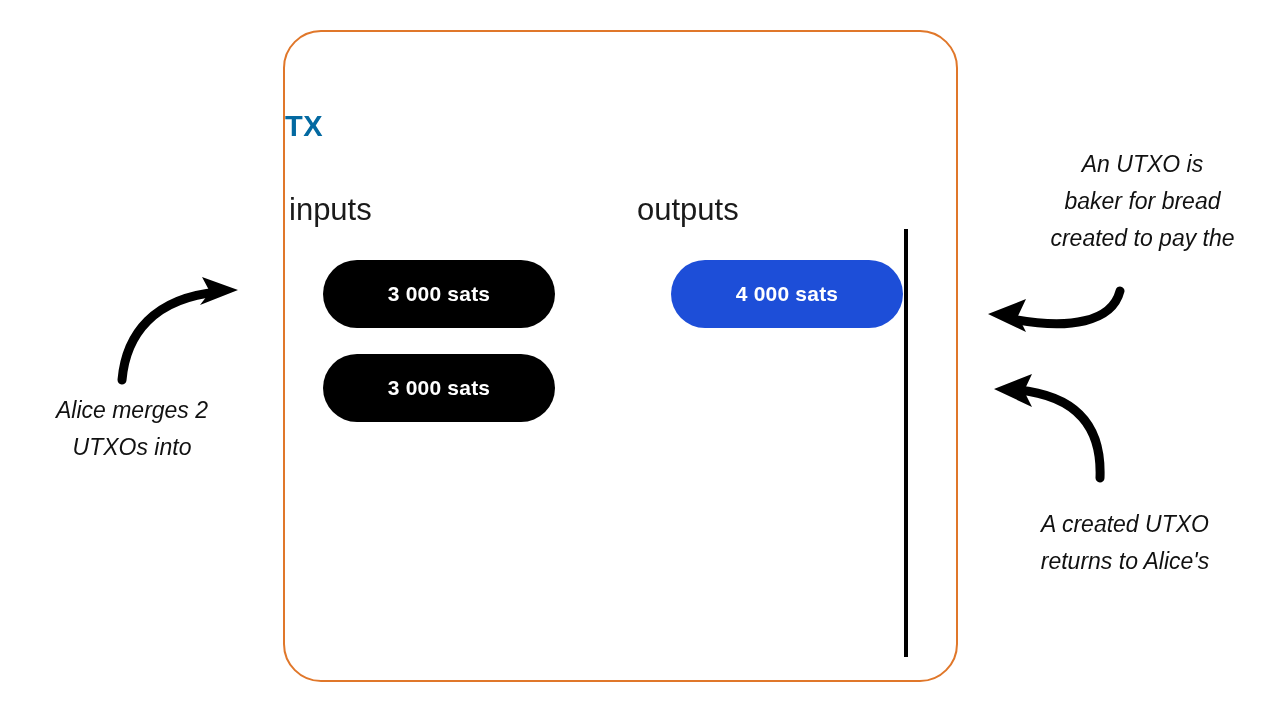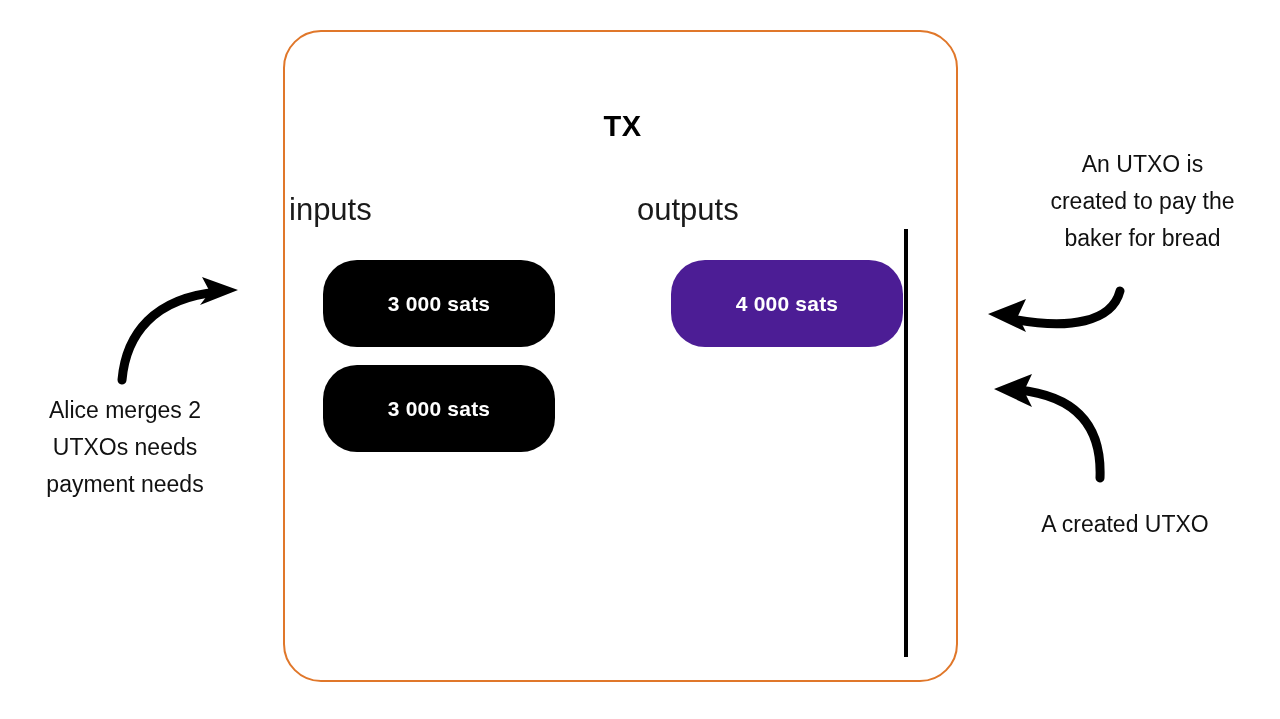--- a/index.html
+++ b/index.html
@@ -37,24 +37,23 @@
     border: 2px solid #E0772A;
     border-radius: 38px;
     background: #ffffff;
   }
 
   .tx-title {
     position: absolute;
     left: 0;
     top: 78px;
     width: 675px;
-    text-align: center;
     font-size: 29px;
     font-weight: bold;
-    color: #000000;
+    color: #0369a1;
     letter-spacing: 0.5px;
   }
 
   
   .divider {
     position: absolute;
     left: 619px;
     top: 197px;
     width: 4px;
     height: 428px;
@@ -74,44 +73,45 @@
     text-align: left;
     font-size: 31px;
     color: #1a1a1a;
     font-weight: 400;
     line-height: 40px;
     margin-bottom: 30px;
   }
 
   .pill {
     width: 232px;
-    height: 87px;
-    margin: 0 auto 18px auto;
+    height: 68px;
+    margin: 0 auto 26px auto;
     border-radius: 34px;
     display: flex;
     align-items: center;
     justify-content: center;
     color: #ffffff;
     font-size: 21px;
     font-weight: bold;
     letter-spacing: 0.2px;
     box-sizing: border-box;
   }
   .pill.dark   { background: #000000; }
-  .pill.orange { background: #4c1d95; }
+  .pill.orange { background: #1d4ed8; }
 
   
   .annotation {
     position: absolute;
+    font-style: italic;
     font-size: 23px;
     line-height: 37px;
     color: #111111;
     text-align: center;
   }
-  .ann-left       { left: 11px;   top: 392px; width: 228px; }
+  .ann-left       { left: 18px;   top: 392px; width: 228px; }
   .ann-top-right  { left: 1020px; top: 146px; width: 245px; }
   .ann-bot-right  { left: 1000px; top: 506px; width: 250px; }
 
   
   .arrow-svg {
     position: absolute;
     overflow: visible;
   }
   .arrow-left      { left: 110px;  top: 268px; }
   .arrow-right-top { left: 968px;  top: 278px; }
@@ -139,32 +139,32 @@
 
   <div class="col col-outputs">
     <div class="col-label">outputs</div>
 
     <div class="pill orange">4 000 sats</div>
 
   </div>
 
   <div class="annotation ann-left">
     <div>Alice merges 2</div>
-    <div>UTXOs needs</div>
-    <div>payment needs</div>
+    <div>UTXOs into</div>
   </div>
 
   <div class="annotation ann-top-right">
     <div>An UTXO is</div>
+    <div>baker for bread</div>
     <div>created to pay the</div>
-    <div>baker for bread</div>
   </div>
 
   <div class="annotation ann-bot-right">
     <div>A created UTXO</div>
+    <div>returns to Alice's</div>
   </div>
 
   <svg class="arrow-svg arrow-left" width="140" height="120" viewBox="0 0 140 120">
     <path d="M 12 112 C 16 66, 44 30, 108 24" fill="none" stroke="#000000" stroke-width="9" stroke-linecap="round"></path>
     <path d="M 128 22 L 92 9 L 100 24 L 90 37 Z" fill="#000000"></path>
   </svg>
 
   <svg class="arrow-svg arrow-right-top" width="170" height="70" viewBox="0 0 170 70">
     <path d="M 152 13 C 144 44, 102 52, 44 41" fill="none" stroke="#000000" stroke-width="9" stroke-linecap="round"></path>
     <path d="M 20 36 L 58 21 L 50 38 L 58 54 Z" fill="#000000"></path>

